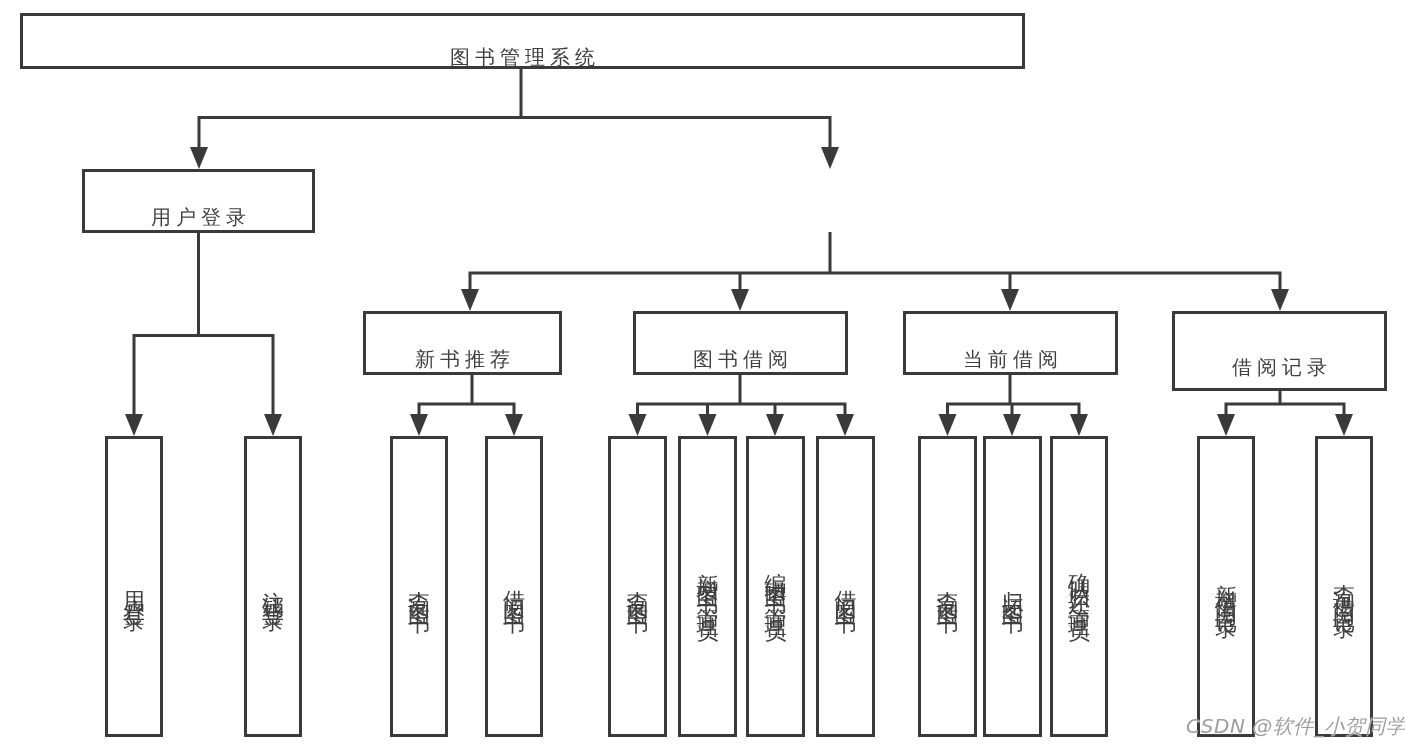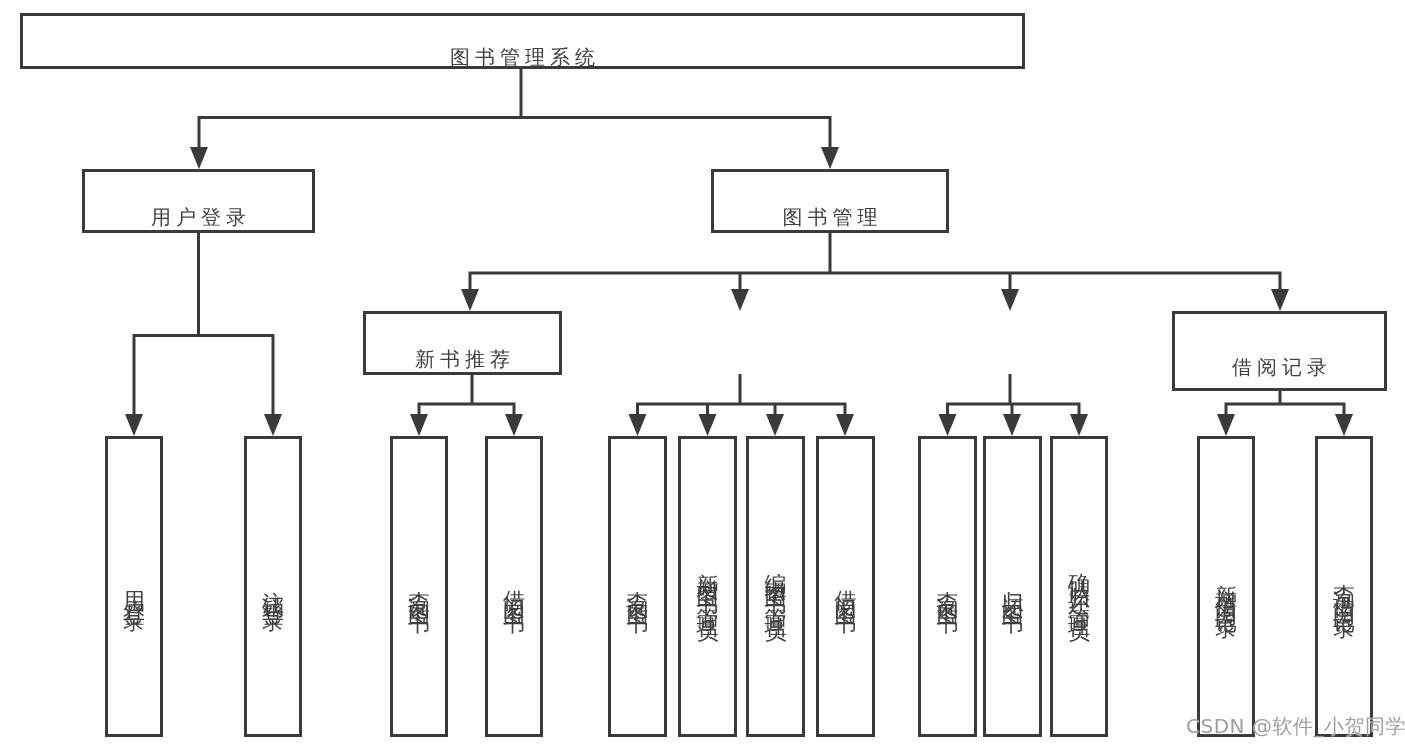--- a/index.html
+++ b/index.html
@@ -23,20 +23,21 @@
   .v-box span{
     writing-mode:vertical-rl;
     font-size:22px;letter-spacing:7px;
     white-space:nowrap;
   }
   .watermark{
     position:absolute;left:1186px;top:713px;z-index:2;
     font-size:20px;color:#9e9e9e;letter-spacing:0.5px;
     text-shadow:0 1px 1px rgba(255,255,255,0.65);
     white-space:nowrap;
+    font-style:italic;
   }
 </style>
 </head>
 <body>
 
 <div class="canvas">
 
   <svg class="connectors" width="1405" height="747" viewBox="0 0 1405 747">
 
     <path d="M521 69 V117.5 M197.5 117.5 H831.5 M199 117.5 V150 M830 117.5 V150"></path>
@@ -79,26 +80,29 @@
     </g>
   </svg>
 
   <div class="box h-box" style="left:20px;top:13px;width:1005px;height:56px">
     <span>图书管理系统</span>
   </div>
 
   <div class="box h-box" style="left:82px;top:169px;width:233px;height:64px">
     <span>用户登录</span>
   </div>
-  <div class="box h-box" style="left:711px;top:169px;width:238px;height:64px">
-    <span>图书管理</span>
-  </div>
 
   <div class="box h-box" style="left:363px;top:311px;width:199px;height:64px">
     <span>新书推荐</span>
+  </div>
+  <div class="box h-box" style="left:633px;top:311px;width:215px;height:64px">
+    <span>图书借阅</span>
+  </div>
+  <div class="box h-box" style="left:903px;top:311px;width:215px;height:64px">
+    <span>当前借阅</span>
   </div>
   <div class="box h-box" style="left:1172px;top:311px;width:215px;height:80px">
     <span>借阅记录</span>
   </div>
 
   <div class="box v-box" style="left:105px;top:436px;width:58px;height:301px">
     <span>用户登录</span>
   </div>
   <div class="box v-box" style="left:244px;top:436px;width:58px;height:301px">
     <span>注销登录</span>

